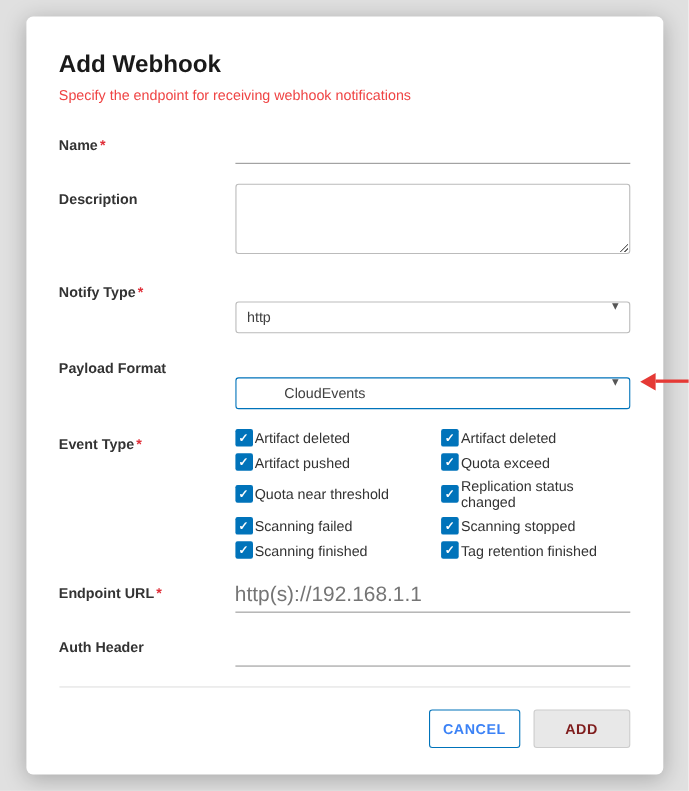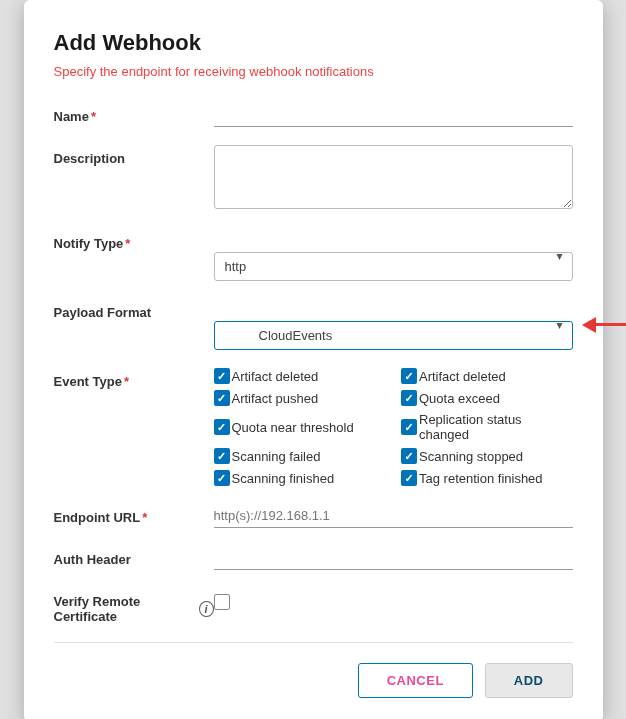--- a/index.html
+++ b/index.html
@@ -50,21 +50,21 @@
     }
     .form-control {
       flex: 1;
     }
     .text-input {
       width: 100%;
       border: none;
       border-bottom: 1.5px solid #999;
       outline: none;
       padding: 4px 0;
-      font-size: 13px;
+      font-size: 19px;
       color: #7f1d1d;
       background: transparent;
     }
     textarea.text-input {
       border: 1.5px solid #bbb;
       border-radius: 3px;
       resize: vertical;
       padding: 6px 8px;
       min-height: 64px;
       width: 100%;
@@ -136,36 +136,36 @@
       background: #e0e0e0;
       margin: 8px 0 20px 0;
     }
     .footer {
       display: flex;
       justify-content: flex-end;
       gap: 12px;
       margin-top: 16px;
     }
     .btn-cancel {
-      padding: 9px 28px;
+      padding: 9px 12px;
       border: 1.5px solid #0073ba;
       border-radius: 3px;
       background: #fff;
-      color: #ec4899;
+      color: #3b82f6;
       font-size: 13px;
       font-weight: 600;
       cursor: pointer;
       letter-spacing: 0.5px;
     }
     .btn-add {
       padding: 9px 28px;
       border: 1.5px solid #ccc;
       border-radius: 3px;
       background: #e8e8e8;
-      color: #0c4a6e;
+      color: #7f1d1d;
       font-size: 13px;
       font-weight: 600;
       cursor: not-allowed;
       letter-spacing: 0.5px;
     }
     .info-icon {
       display: inline-flex;
       align-items: center;
       justify-content: center;
       width: 16px;
@@ -310,29 +310,20 @@
     </div>
   </div>
 
   <div class="form-row">
     <div class="form-label">Auth Header</div>
     <div class="form-control">
       <input type="text" class="text-input" value="" style="">
     </div>
   </div>
 
-  <div class="form-row">
-    <div class="form-label verify-row">
-      <span>Verify Remote Certificate</span>
-      <span class="info-icon">i</span>
-    </div>
-    <div class="form-control" style="padding-top:6px;">
-      <input type="checkbox" class="checkbox-square" style="">
-    </div>
-  </div>
 
   <div class="divider"></div>
 
   <div class="footer">
     <button class="btn-cancel">CANCEL</button>
     <button class="btn-add">ADD</button>
   </div>
 </div>
 
 </body></html>

